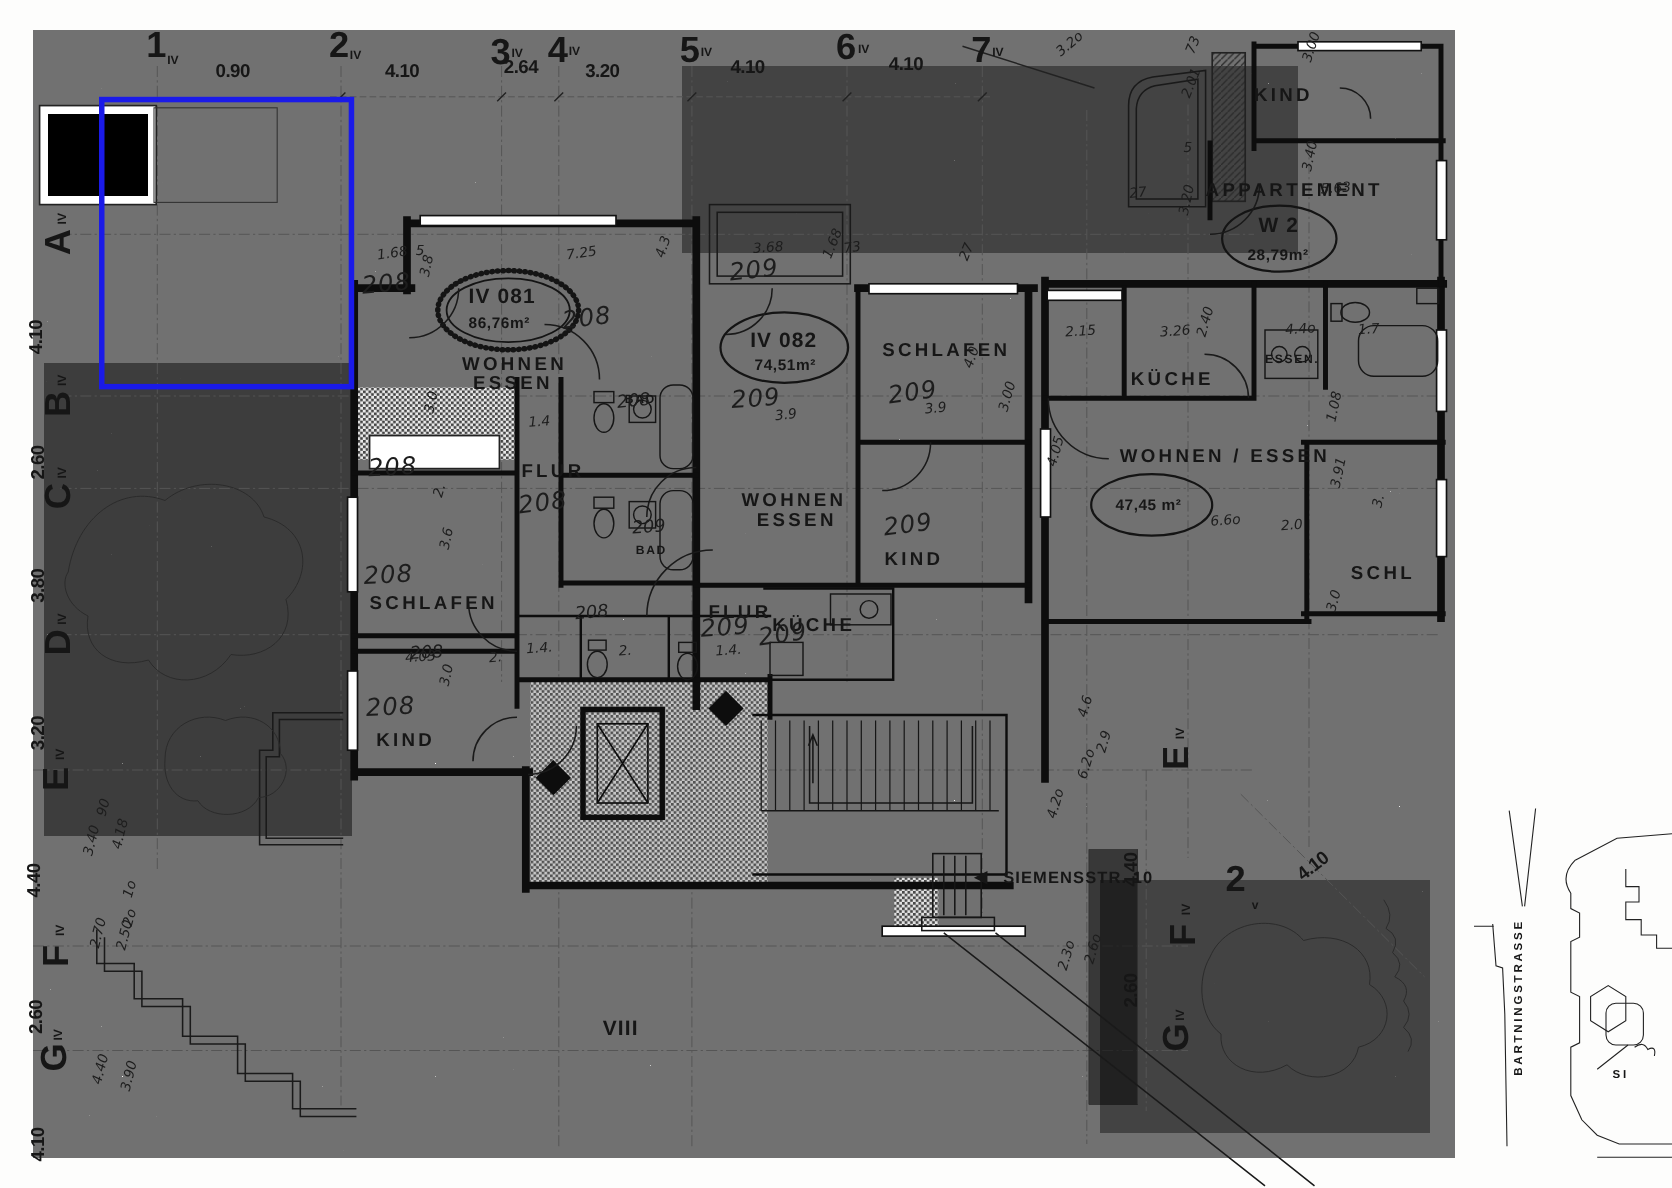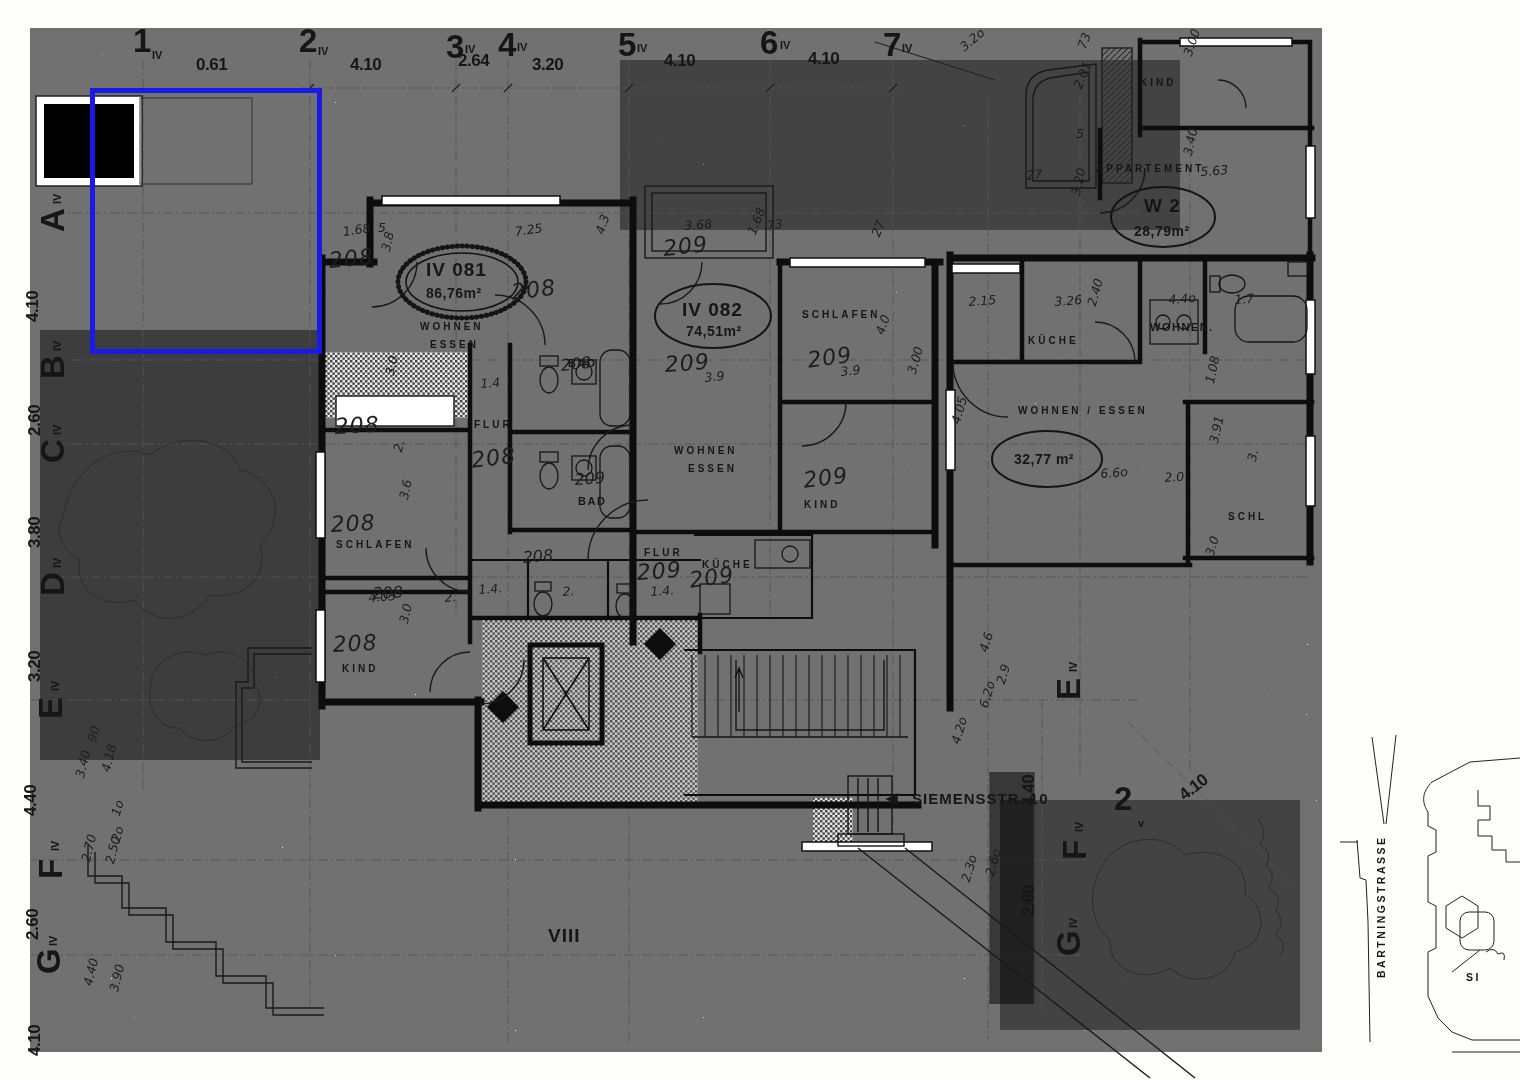--- a/index.html
+++ b/index.html
@@ -5,21 +5,21 @@
   html,body{margin:0;padding:0;background:#fff}
   #stage{position:relative;width:1520px;height:1080px;background:#fdfdfc;overflow:hidden;
          font-family:"Liberation Sans",sans-serif}
   #plan-svg{position:absolute;left:0;top:0}
   #labels{position:absolute;left:0;top:0;width:100%;height:100%}
   .lbl{position:absolute;transform-origin:0 0;color:#161616;white-space:pre;line-height:1;
        font-family:"Liberation Sans",sans-serif}
   .gnum{font-size:33px;font-weight:700;letter-spacing:-2px}
   .gsub{font-size:11px;font-weight:700}
   .dim{font-size:17px;font-weight:700;letter-spacing:-.5px}
-  .room{font-size:10px;font-weight:700;letter-spacing:3px}
+  .room{font-size:17px;font-weight:700;letter-spacing:3px}
   .roomsm{font-size:11px;font-weight:700;letter-spacing:1.5px}
   .rmlg{font-size:19px;font-weight:700;letter-spacing:1px}
   .area{font-size:14px;font-weight:700;letter-spacing:.5px}
   .street{font-size:15px;font-weight:700;letter-spacing:1px}
   .streetsm{font-size:10.5px;font-weight:700;letter-spacing:2.5px}
   .hand,.handmd,.handlg{font-family:"DejaVu Sans",sans-serif;font-style:italic;color:#1d1d1d}
   .hand{font-size:12.5px}
   .handmd{font-size:16px}
   .handlg{font-size:22px;letter-spacing:1px}
   .ann-box{position:absolute;left:90px;top:88px;width:222px;height:256px;
@@ -257,21 +257,21 @@
       <span class="lbl gnum" style="left: 32px; top: 974px; transform: rotate(-90deg);">G</span>
       <span class="lbl gsub" style="left: 48px; top: 946px; transform: rotate(-90deg);">IV</span>
       <span class="lbl gnum" style="left: 1052px; top: 700px; transform: rotate(-90deg);">E</span>
       <span class="lbl gsub" style="left: 1068px; top: 672px; transform: rotate(-90deg);">IV</span>
       <span class="lbl gnum" style="left: 1058px; top: 860px; transform: rotate(-90deg);">F</span>
       <span class="lbl gsub" style="left: 1074px; top: 832px; transform: rotate(-90deg);">IV</span>
       <span class="lbl gnum" style="left: 1052px; top: 956px; transform: rotate(-90deg);">G</span>
       <span class="lbl gsub" style="left: 1068px; top: 928px; transform: rotate(-90deg);">IV</span>
       <span class="lbl gnum" style="left: 1114px; top: 782px;">2</span>
       <span class="lbl gsub" style="left: 1138px; top: 818px;">v</span>
-      <span class="lbl dim" style="left: 196px; top: 56px;">0.61</span>
+      <span class="lbl dim" style="left: 196px; top: 56px;">0.90</span>
       <span class="lbl dim" style="left: 350px; top: 56px;">4.10</span>
       <span class="lbl dim" style="left: 458px; top: 52px;">2.64</span>
       <span class="lbl dim" style="left: 532px; top: 56px;">3.20</span>
       <span class="lbl dim" style="left: 664px; top: 52px;">4.10</span>
       <span class="lbl dim" style="left: 808px; top: 50px;">4.10</span>
       <span class="lbl dim" style="left: 24px; top: 322px; transform: rotate(-90deg);">4.10</span>
       <span class="lbl dim" style="left: 26px; top: 436px; transform: rotate(-90deg);">2.60</span>
       <span class="lbl dim" style="left: 26px; top: 548px; transform: rotate(-90deg);">3.80</span>
       <span class="lbl dim" style="left: 26px; top: 682px; transform: rotate(-90deg);">3.20</span>
       <span class="lbl dim" style="left: 22px; top: 816px; transform: rotate(-90deg);">4.40</span>
@@ -285,23 +285,23 @@
       <span class="lbl rmlg" style="left: 1144px; top: 196px;">W 2</span>
       <span class="lbl area" style="left: 1134px; top: 224px;">28,79m²</span>
       <span class="lbl rmlg" style="left: 426px; top: 260px;">IV 081</span>
       <span class="lbl area" style="left: 426px; top: 286px;">86,76m²</span>
       <span class="lbl room" style="left: 420px; top: 322px;">WOHNEN</span>
       <span class="lbl room" style="left: 430px; top: 340px;">ESSEN</span>
       <span class="lbl rmlg" style="left: 682px; top: 300px;">IV 082</span>
       <span class="lbl area" style="left: 686px; top: 324px;">74,51m²</span>
       <span class="lbl room" style="left: 802px; top: 310px;">SCHLAFEN</span>
       <span class="lbl room" style="left: 1028px; top: 336px;">KÜCHE</span>
-      <span class="lbl roomsm" style="left: 1150px; top: 322px;">WOHNEN.</span>
+      <span class="lbl roomsm" style="left: 1150px; top: 322px;">ESSEN.</span>
       <span class="lbl room" style="left: 1018px; top: 406px;">WOHNEN / ESSEN</span>
-      <span class="lbl area" style="left: 1014px; top: 452px;">32,77 m²</span>
+      <span class="lbl area" style="left: 1014px; top: 452px;">47,45 m²</span>
       <span class="lbl roomsm" style="left: 568px; top: 358px;">BAD</span>
       <span class="lbl room" style="left: 474px; top: 420px;">FLUR</span>
       <span class="lbl roomsm" style="left: 578px; top: 496px;">BAD</span>
       <span class="lbl room" style="left: 674px; top: 446px;">WOHNEN</span>
       <span class="lbl room" style="left: 688px; top: 464px;">ESSEN</span>
       <span class="lbl room" style="left: 804px; top: 500px;">KIND</span>
       <span class="lbl room" style="left: 336px; top: 540px;">SCHLAFEN</span>
       <span class="lbl room" style="left: 342px; top: 664px;">KIND</span>
       <span class="lbl room" style="left: 644px; top: 548px;">FLUR</span>
       <span class="lbl room" style="left: 702px; top: 560px;">KÜCHE</span>

